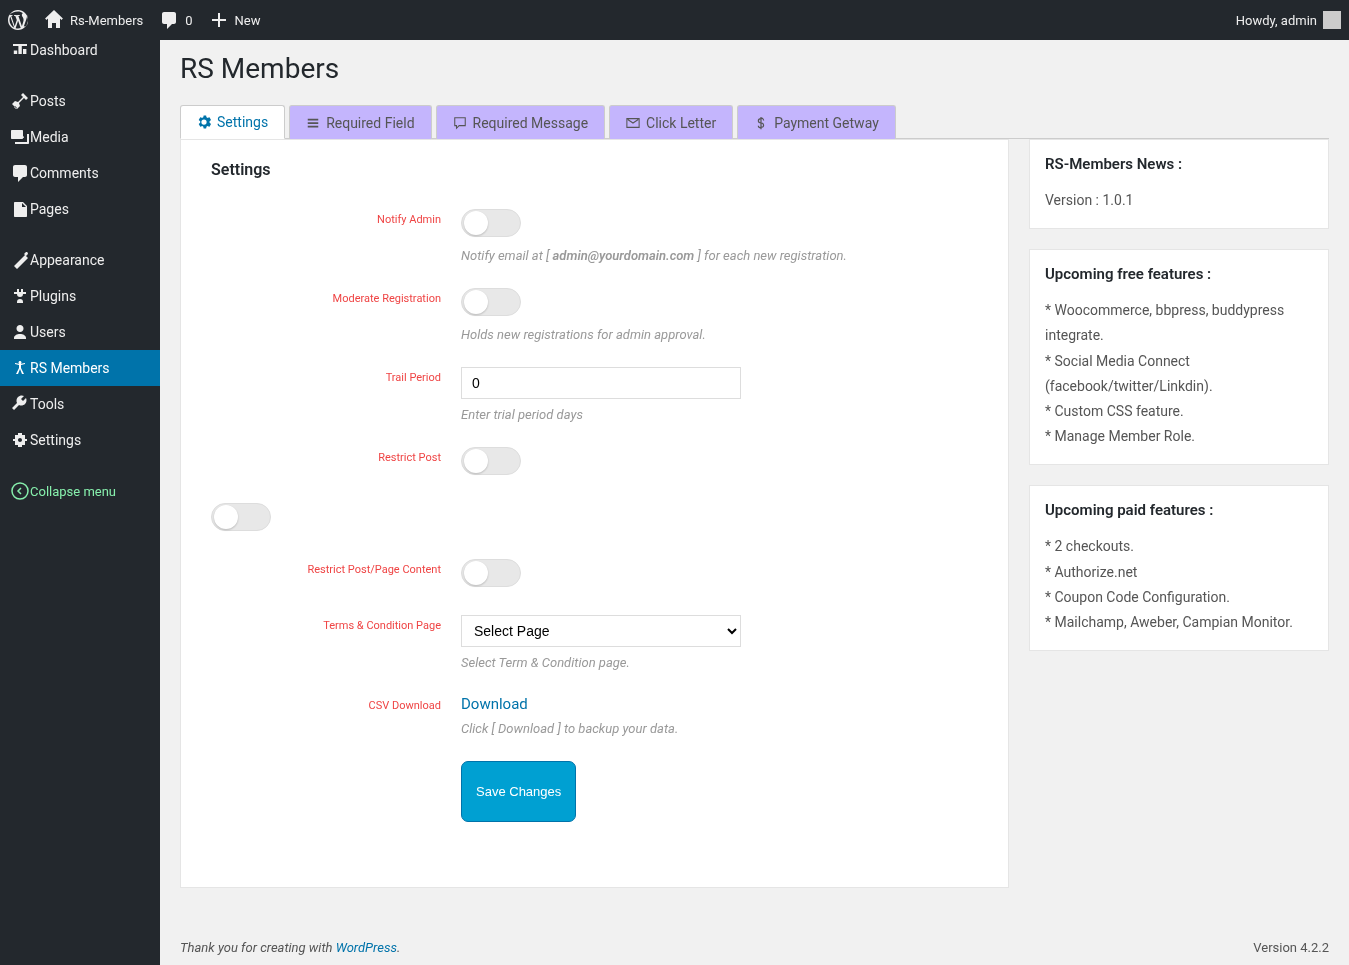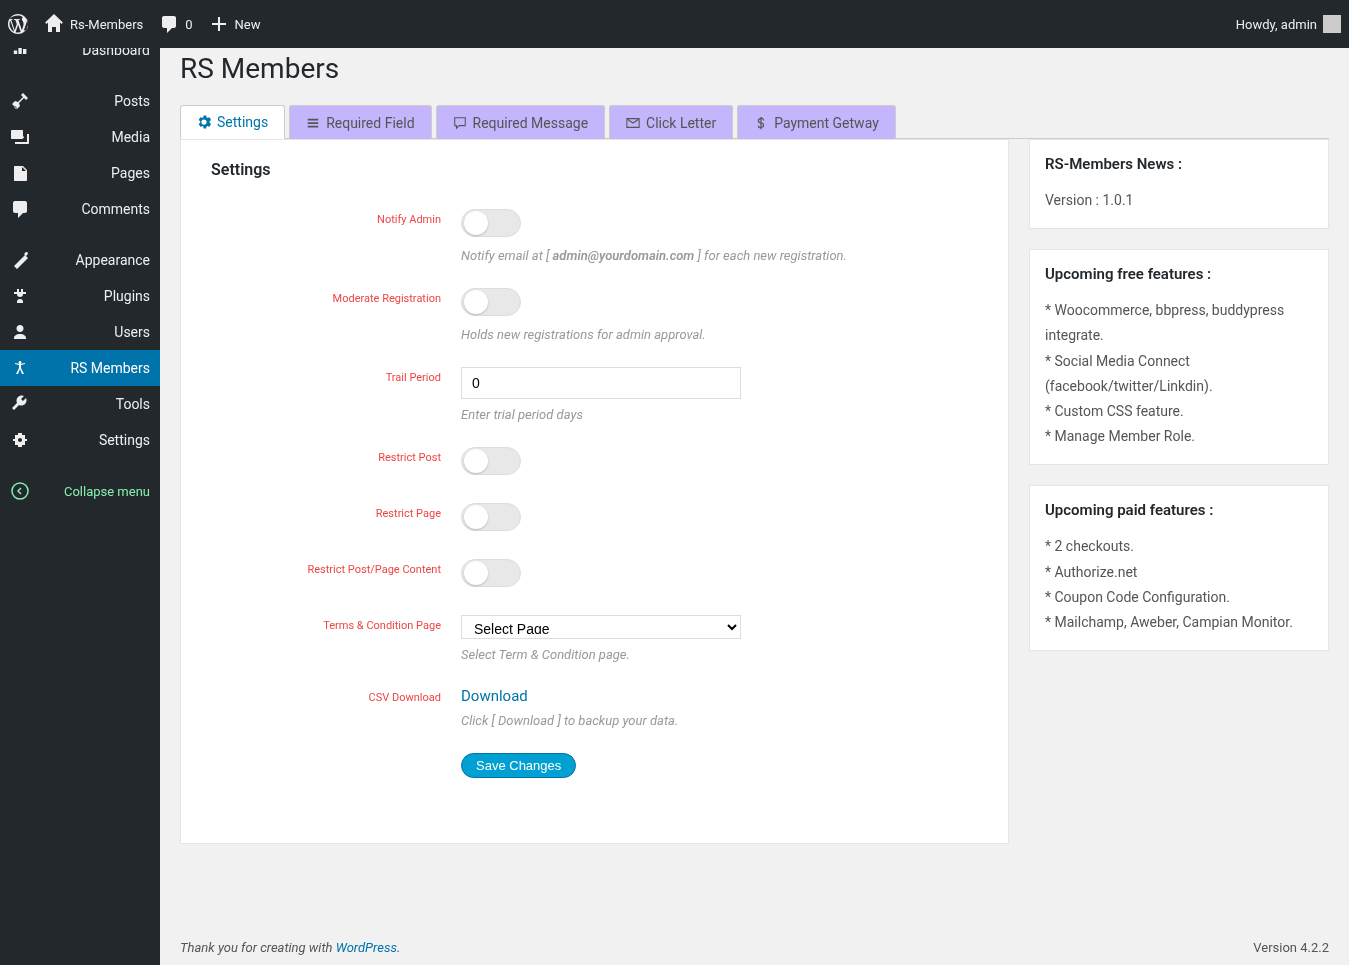--- a/index.html
+++ b/index.html
@@ -1,29 +1,29 @@
 <!DOCTYPE html>
 <html><head>
 <meta charset="utf-8">
 <style>
 * { box-sizing: border-box; margin: 0; padding: 0; }
 body { font-family: -apple-system, BlinkMacSystemFont, "Segoe UI", Roboto, "Open Sans", sans-serif; font-size: 13px; color: #444; background: #f1f1f1; }
 
 
-#adminbar { position: fixed; top: 0; left: 0; right: 0; height: 48px; background: #23282d; color: #eee; display: flex; align-items: center; padding: 0 8px; z-index: 100; font-size: 13px; }
+#adminbar { position: fixed; top: 0; left: 0; right: 0; height: 40px; background: #23282d; color: #eee; display: flex; align-items: center; padding: 0 8px; z-index: 100; font-size: 13px; }
 #adminbar .left-items { display: flex; align-items: center; gap: 16px; }
 #adminbar .right-items { margin-left: auto; display: flex; align-items: center; gap: 8px; }
 #adminbar .ab-item { display: flex; align-items: center; gap: 6px; color: #eee; cursor: pointer; }
 #adminbar .avatar { width: 18px; height: 18px; background: #ccc; }
 .dashicon { width: 20px; height: 20px; display: inline-flex; align-items: center; justify-content: center; }
 
 
 #adminmenu { position: fixed; top: 32px; left: 0; width: 160px; background: #23282d; bottom: 0; color: #eee; }
 #adminmenu ul { list-style: none; }
-#adminmenu li { display: flex; align-items: center; padding: 8px 10px; cursor: pointer; color: #eee; font-size: 14px; justify-content: space-between; }
+#adminmenu li { display: flex; align-items: center; padding: 8px 10px; cursor: pointer; color: #eee; font-size: 14px; }
 #adminmenu li.current { background: #0073aa; color: #fff; position: relative; }
 #adminmenu li.current::after { content: ""; position: absolute; right: -8px; top: 50%; transform: translateY(-50%); border: 8px solid transparent; border-right-color: #f1f1f1; }
 #adminmenu li.separator { height: 5px; padding: 0; margin: 5px 0; }
 #adminmenu .collapse { color: #86efac; font-size: 13px; }
 #adminmenu .menu-icon { width: 20px; display: inline-flex; align-items: center; justify-content: center; }
 
 
 #wpbody { margin-left: 160px; margin-top: 32px; padding: 20px 20px 60px 20px; }
 h1.page-title { font-size: 28px; font-weight: 400; color: #23282d; margin-bottom: 20px; }
 
@@ -49,22 +49,22 @@
 .form-row .td { flex: 1; }
 .description { font-style: italic; color: #999; font-size: 13px; margin-top: 8px; }
 .description strong { font-weight: 600; }
 
 
 .toggle { width: 60px; height: 28px; border-radius: 14px; background: #e8e8e8; position: relative; cursor: pointer; display: inline-block; border: 1px solid #ddd; }
 .toggle::after { content: ""; position: absolute; width: 24px; height: 24px; background: #fff; border-radius: 50%; top: 1px; left: 2px; box-shadow: 0 1px 2px rgba(0,0,0,0.2); }
 
 
 input[type=text] { border: 1px solid #ddd; padding: 6px 10px; font-size: 14px; width: 280px; height: 32px; }
-select { border: 1px solid #ddd; padding: 4px 8px; font-size: 14px; width: 280px; height: 24px; background: #fff; }
-.button-primary { background: #00a0d2; border: 1px solid #0073aa; color: #fff; padding: 4px 14px; font-size: 13px; border-radius: 13px; cursor: pointer; }
+select { border: 1px solid #ddd; padding: 4px 8px; font-size: 14px; width: 280px; height: 32px; background: #fff; }
+.button-primary { background: #00a0d2; border: 1px solid #0073aa; color: #fff; padding: 22px 14px; font-size: 13px; border-radius: 7px; cursor: pointer; }
 .link { color: #0073aa; font-size: 15px; text-decoration: none; cursor: pointer; }
 
 
 #wpfooter { position: fixed; bottom: 0; left: 160px; right: 0; padding: 10px 20px; background: #f1f1f1; display: flex; justify-content: space-between; font-size: 13px; color: #555; font-style: italic; }
 #wpfooter .ver { font-style: normal; }
 #wpfooter a { color: #0073aa; text-decoration: none; }
 
 svg { fill: currentColor; }
 </style>
 </head>
@@ -135,32 +135,32 @@
         <span class="menu-icon">
           <svg viewBox="0 0 20 20" width="20" height="20">
             <path d="M13 11V4c0-.6-.4-1-1-1H2c-.6 0-1 .4-1 1v7c0 .6.4 1 1 1h10c.6 0 1-.4 1-1zm-1-6l-3 4-2-2-3 4h10l-2-6zm7 2v9c0 .6-.4 1-1 1H5v-2h12V7h2z"></path>
           </svg>
         </span>
         <span>Media</span>
       </li>
     <li>
         <span class="menu-icon">
           <svg viewBox="0 0 20 20" width="20" height="20">
+            <path d="M5 2h10c1.1 0 2 .9 2 2v8c0 1.1-.9 2-2 2h-2l-5 5v-5H5c-1.1 0-2-.9-2-2V4c0-1.1.9-2 2-2z"></path>
+          </svg>
+        </span>
+        <span>Comments</span>
+      </li>
+    <li>
+        <span class="menu-icon">
+          <svg viewBox="0 0 20 20" width="20" height="20">
             <path d="M5 3h8l4 4v10c0 .6-.4 1-1 1H5c-.6 0-1-.4-1-1V4c0-.6.4-1 1-1zm7 1v4h4l-4-4z"></path>
           </svg>
         </span>
         <span>Pages</span>
-      </li>
-    <li>
-        <span class="menu-icon">
-          <svg viewBox="0 0 20 20" width="20" height="20">
-            <path d="M5 2h10c1.1 0 2 .9 2 2v8c0 1.1-.9 2-2 2h-2l-5 5v-5H5c-1.1 0-2-.9-2-2V4c0-1.1.9-2 2-2z"></path>
-          </svg>
-        </span>
-        <span>Comments</span>
       </li>
     <li class="separator"></li>
     <li>
         <span class="menu-icon">
           <svg viewBox="0 0 20 20" width="20" height="20">
             <path d="M4 16l11-11 3 3L7 19l-3-3zm12-10l-2-2 1.5-1.5c.6-.6 1.5-.6 2 0 .6.6.6 1.5 0 2L16 6z"></path>
           </svg>
         </span>
         <span>Appearance</span>
       </li>
@@ -287,21 +287,20 @@
           <div class="td">
             <input type="text" value="0" style="">
             <p class="description">Enter trial period days</p>
           </div>
         </div>
         <div class="form-row">
           <div class="th">Restrict Post</div>
           <div class="td"><span class="toggle"></span></div>
         </div>
         <div class="form-row">
-          <div class="th">Restrict Page</div>
           <div class="td"><span class="toggle"></span></div>
         </div>
         <div class="form-row">
           <div class="th">Restrict Post/Page Content</div>
           <div class="td"><span class="toggle"></span></div>
         </div>
         <div class="form-row">
           <div class="th">Terms &amp; Condition Page</div>
           <div class="td">
             <select><option>Select Page</option></select>

